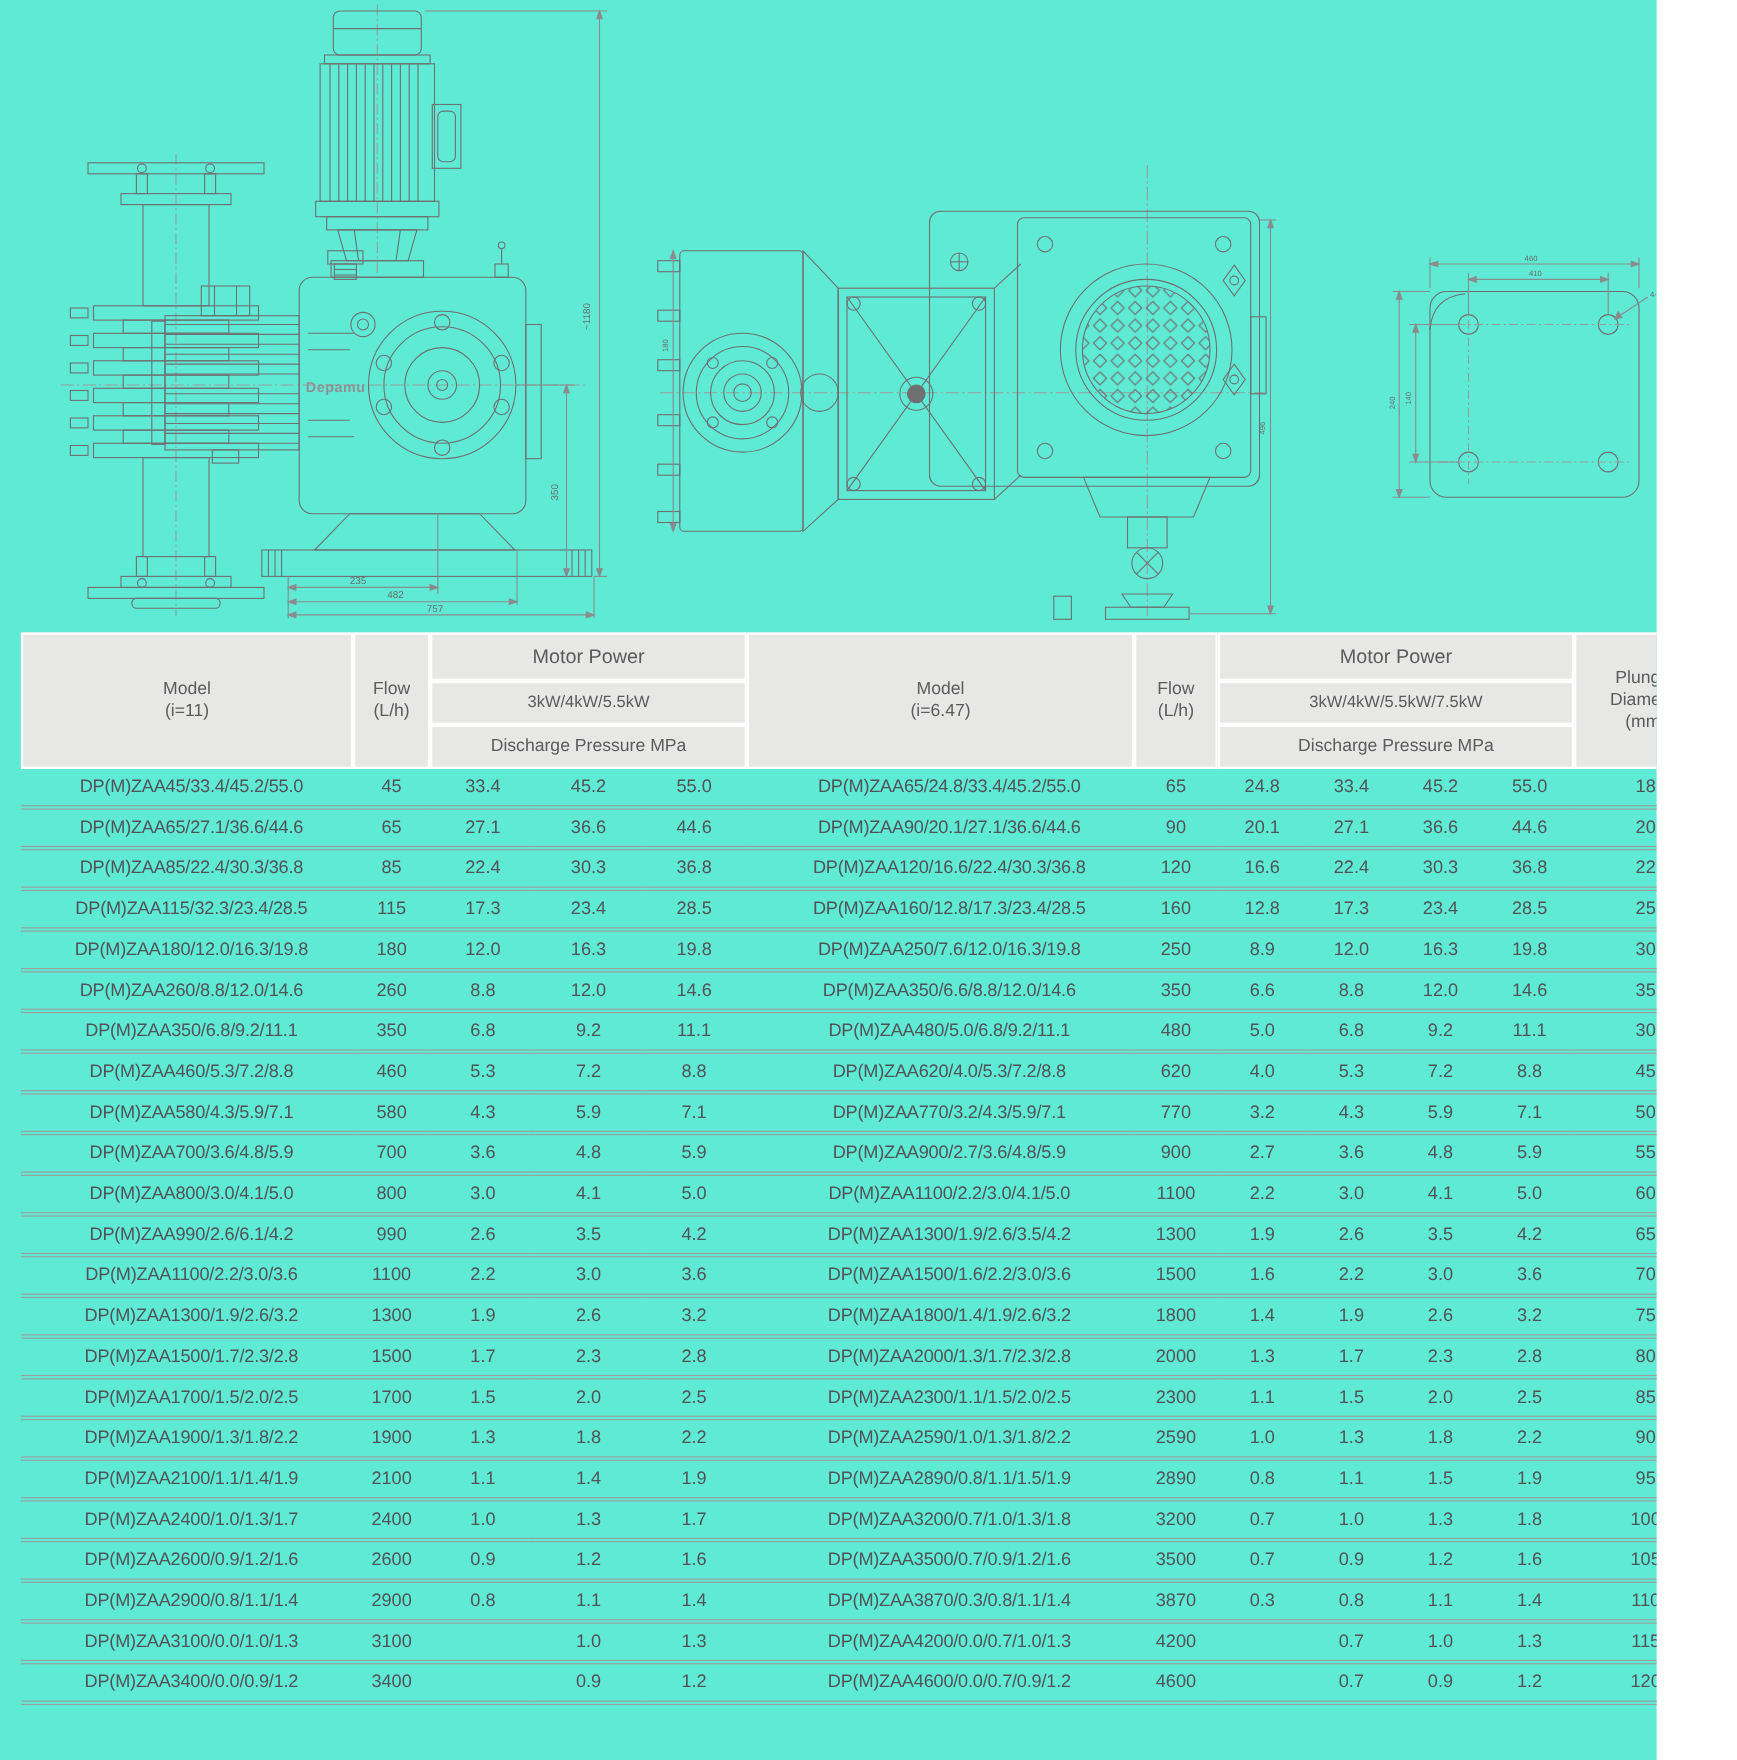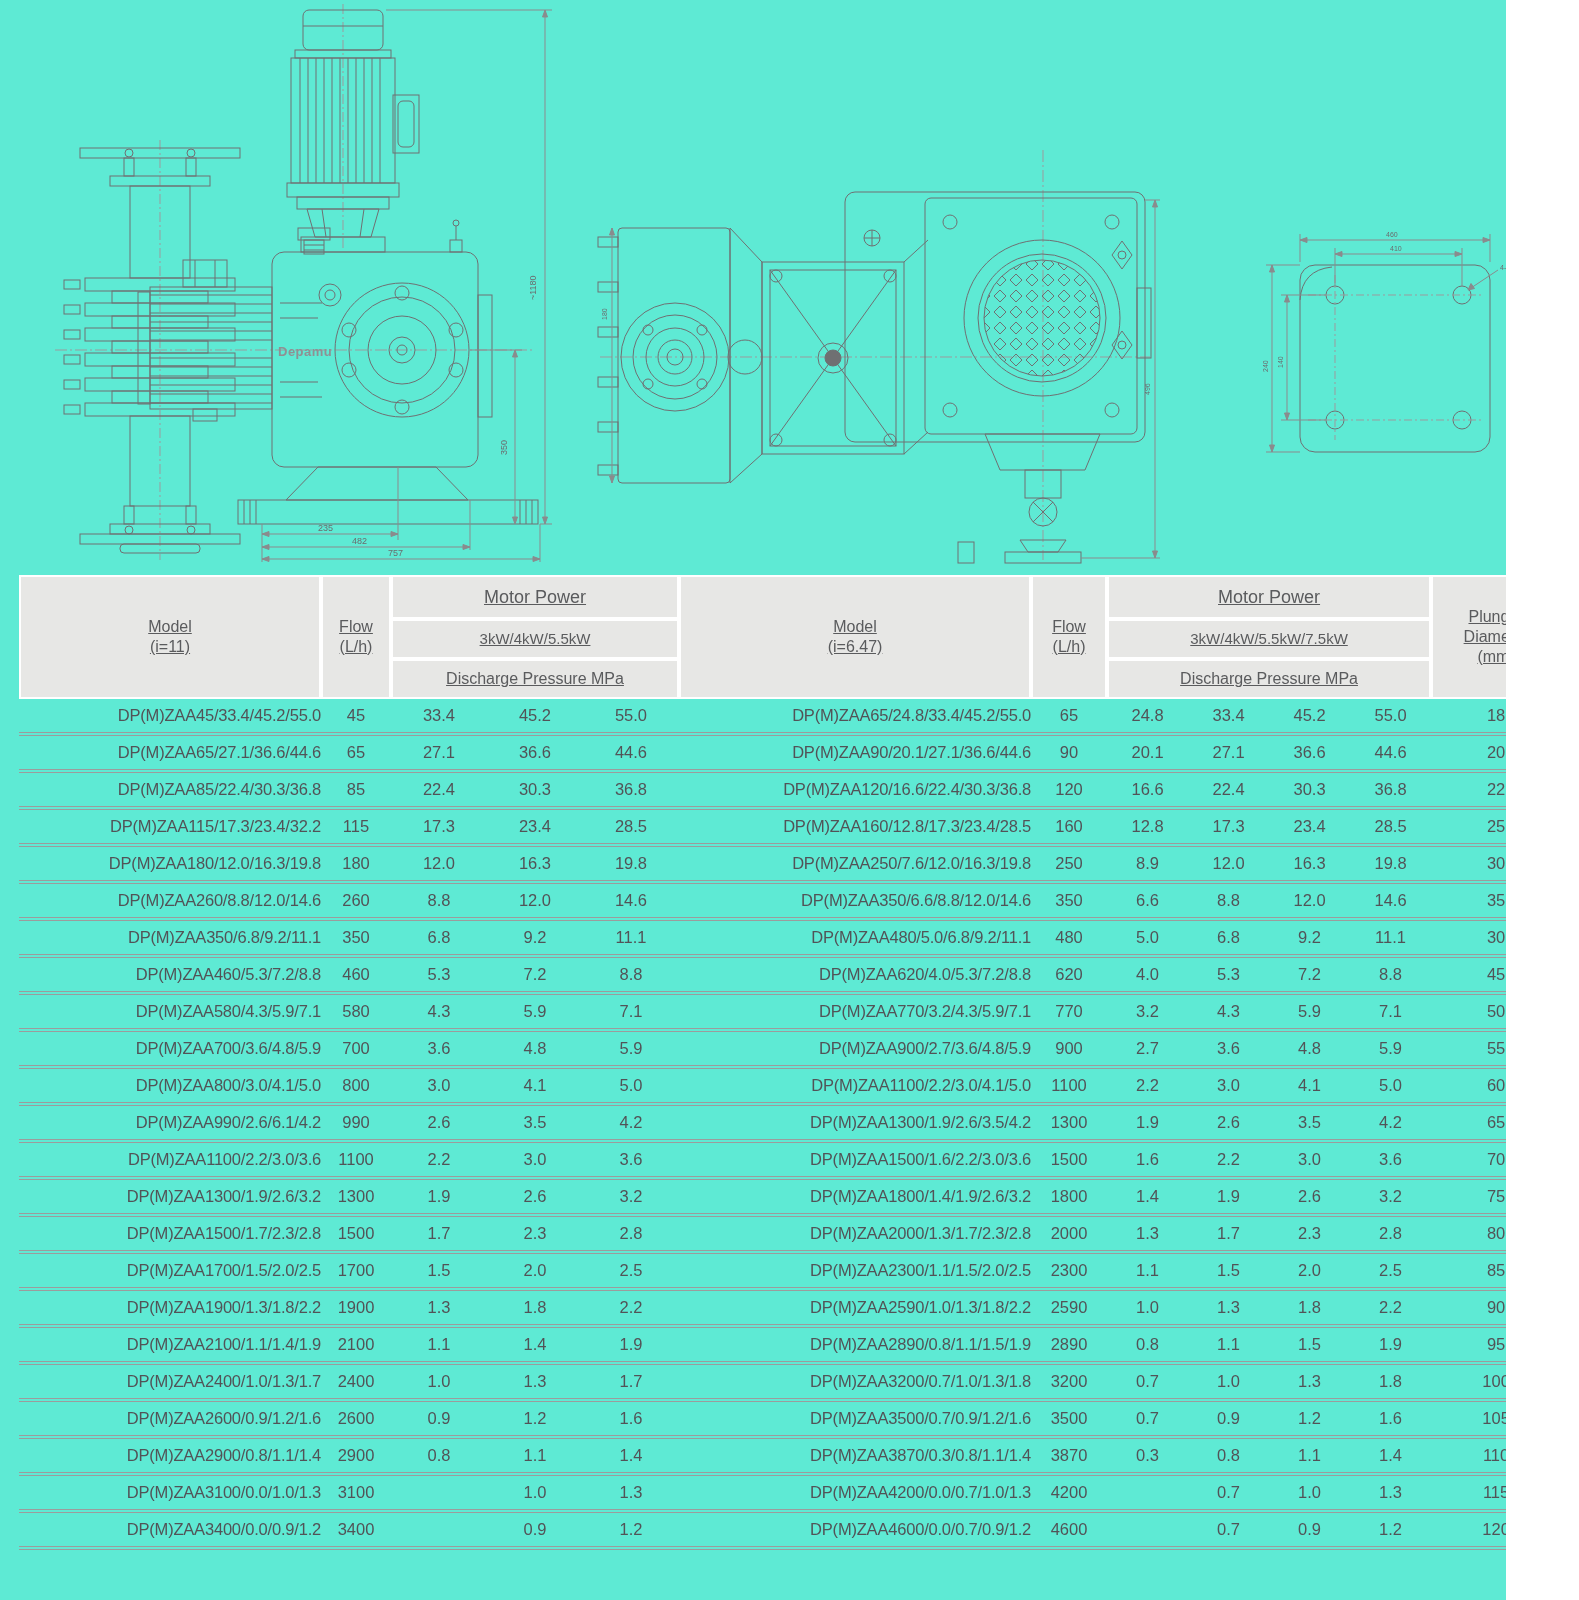--- a/index.html
+++ b/index.html
@@ -6,27 +6,27 @@
   .page{width:1506px;height:1600px;background:#5eead4;position:relative;overflow:hidden;
         font-family:"Liberation Sans",sans-serif;color:#55565a;}
   .drawings{position:absolute;top:0;left:0;width:1579px;height:570px;}
   .drawings svg{display:block;}
   
   .tables{position:absolute;top:575px;left:19px;width:1542px;display:flex;}
   table{border-collapse:separate;border-spacing:0;table-layout:fixed;}
   table.lt{width:660px;}
   table.rt{width:882px;}
   thead td{background:#e7e7e5;border:2px solid #fff;color:#5a5b5d;text-align:center;
-           vertical-align:middle;font-size:16px;line-height:1.25;padding:0;text-decoration:underline;}
+           vertical-align:middle;font-size:16px;line-height:1.25;padding:0;}
   thead .big{font-size:18px;}
   thead .mid{font-size:15px;}
   thead td .ln{display:block;}
   tbody td{border-bottom:4px double #9c9c9c;height:33px;font-size:16.5px;color:#525357;
            text-align:center;padding:0;white-space:nowrap;overflow:hidden;}
-  tbody td.model{text-align:right;padding-left:8px;letter-spacing:-0.2px;}
+  tbody td.model{text-align:center;padding-left:8px;letter-spacing:-0.2px;}
   table.rt tbody td.model{padding-left:16px;}
   .dimtxt{font-size:9px;fill:#6b6c6e;}
   .tinytxt{font-size:7px;fill:#6b6c6e;}
   .brandtxt{font-size:13px;fill:#8f9093;font-weight:bold;letter-spacing:0.5px;}
 </style>
 </head>
 <body>
 
 <div class="page">
 
@@ -374,21 +374,21 @@
             <td>44.6</td>
           </tr>
           <tr>
             <td class="model">DP(M)ZAA85/22.4/30.3/36.8</td>
             <td>85</td>
             <td>22.4</td>
             <td>30.3</td>
             <td>36.8</td>
           </tr>
           <tr>
-            <td class="model">DP(M)ZAA115/17.3/23.4/32.2</td>
+            <td class="model">DP(M)ZAA115/32.3/23.4/28.5</td>
             <td>115</td>
             <td>17.3</td>
             <td>23.4</td>
             <td>28.5</td>
           </tr>
           <tr>
             <td class="model">DP(M)ZAA180/12.0/16.3/19.8</td>
             <td>180</td>
             <td>12.0</td>
             <td>16.3</td>

